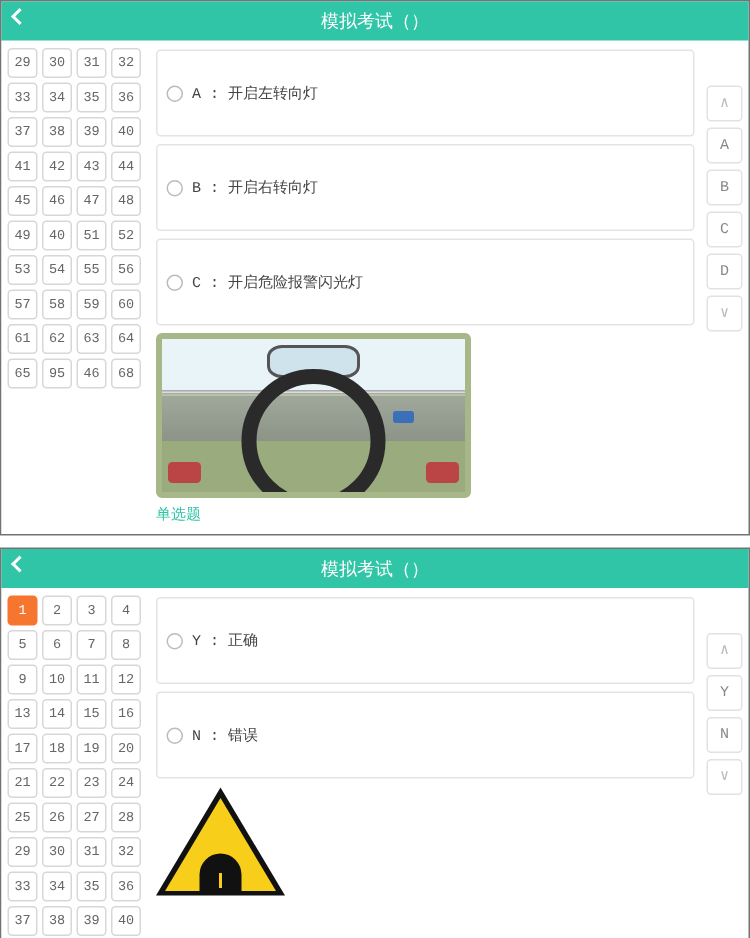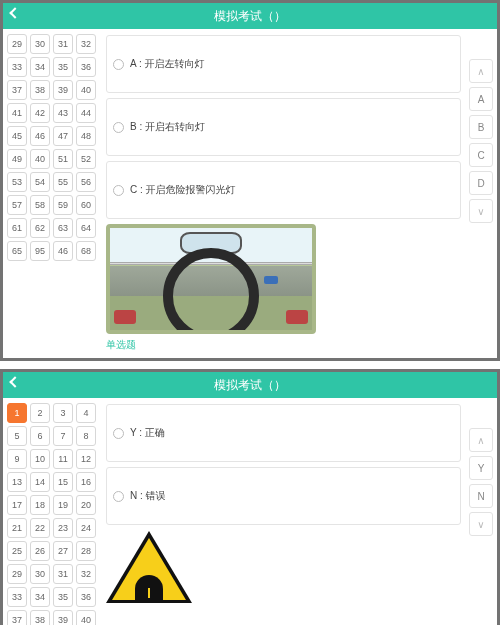--- a/index.html
+++ b/index.html
@@ -1,18 +1,18 @@
 <!DOCTYPE html>
 <html><head>
 <meta charset="utf-8">
 <style>
   * { box-sizing: border-box; margin: 0; padding: 0; }
   body { font-family: "Microsoft YaHei", Arial, sans-serif; background: #fff; width: 500px; }
   .app { width: 500px; }
-  .screen { border: 3px solid #737373; margin-bottom: 8px; background: #fff; }
+  .screen { border: 1px solid #737373; margin-bottom: 8px; background: #fff; font-family: Liberation Mono, monospace; }
   .header {
     background: #2fc5a6; color: #fff; height: 26px; display: flex;
     align-items: center; justify-content: center; font-size: 12px; position: relative;
   }
   .header .back {
     position: absolute; left: 8px; top: 6px; width: 8px; height: 8px;
     border-left: 2px solid #fff; border-bottom: 2px solid #fff;
     transform: rotate(45deg);
   }
   .body { display: flex; }

